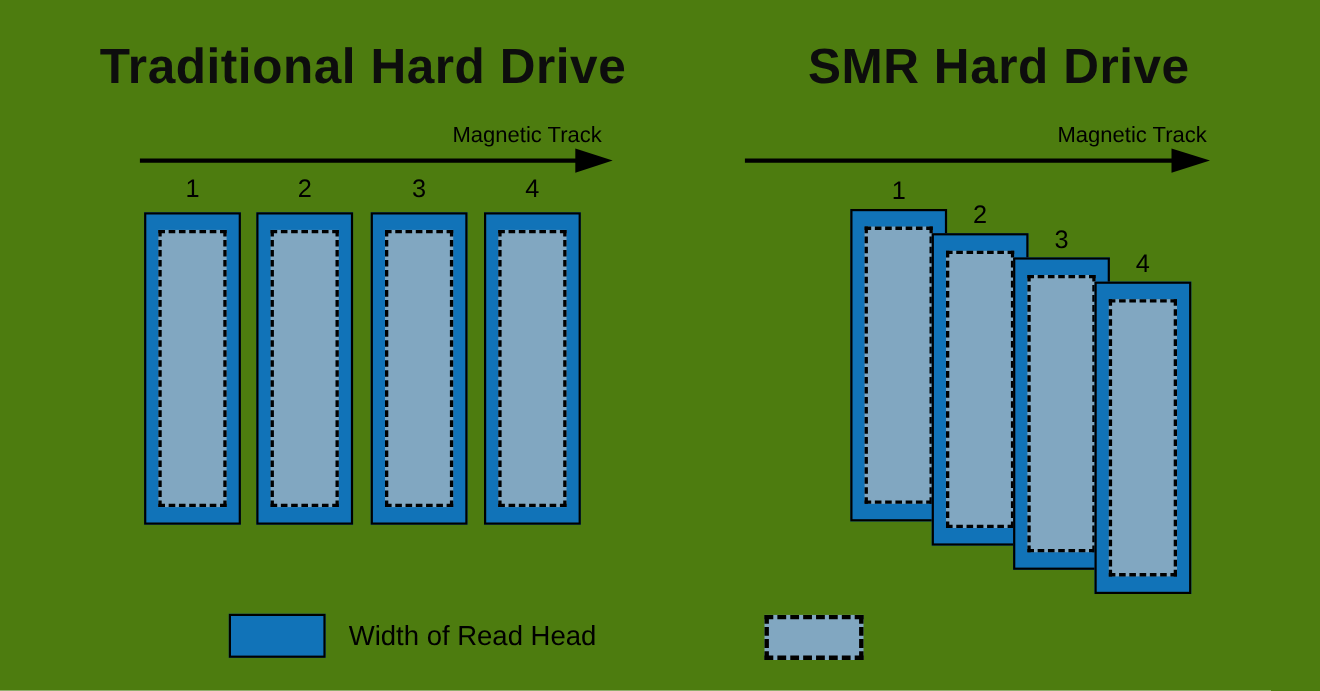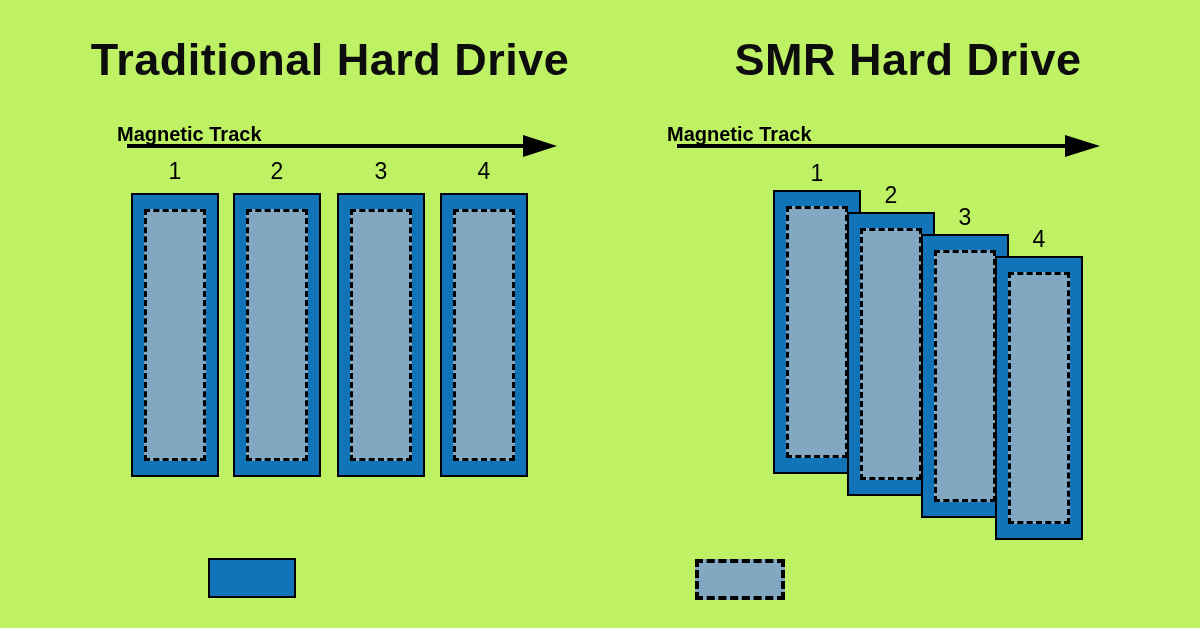--- a/index.html
+++ b/index.html
@@ -1,28 +1,28 @@
 <!DOCTYPE html>
 <html style="--read-head-fill: #1173b8; --write-head-fill: #81a7c1; --outline: #000000;"><head>
 <meta charset="utf-8">
 <style>
   html,body{margin:0;padding:0;background:#ffffff;}
   #stage{
-    position:relative;width:1200px;height:628px;background:#bef264;overflow:hidden;
+    position:relative;width:1200px;height:628px;background:#4d7c0f;overflow:hidden;
     font-family:"Liberation Sans","DejaVu Sans",sans-serif;color:#111;
   }
   .title{
     position:absolute;top:34px;width:600px;text-align:center;
     font-size:45px;font-weight:600;letter-spacing:0.5px;color:#0d0d0d;
   }
   .title-left{left:30px;}
   .title-right{left:608px;}
   .axis-label{
-    position:absolute;top:112px;width:430px;text-align:left;
-    font-size:20px;font-weight:700;color:#000;margin-top:11px;
+    position:absolute;top:112px;width:430px;text-align:right;
+    font-size:20px;font-weight:400;color:#000;
   }
   .axis-left{left:117px;}
   .axis-right{left:667px;}
   .arrow-svg{position:absolute;top:131px;height:30px;}
   .arrow-left{left:127px;width:432px;}
   .arrow-right{left:677px;width:425px;}
   .track{
     position:absolute;width:88px;height:284px;box-sizing:border-box;
     background:var(--read-head-fill,#1173b8);border:2px solid var(--outline,#000);
   }
@@ -104,15 +104,16 @@
     <div class="write-region"></div>
   </div>
   <div class="track t-r3">
     <div class="write-region"></div>
   </div>
   <div class="track t-r4">
     <div class="write-region"></div>
   </div>
 
   <div class="legend-swatch-read"></div>
+  <div class="legend-label legend-label-read">Width of Read Head</div>
   <div class="legend-swatch-write"></div>
 
 </div>
 
 </body></html>

